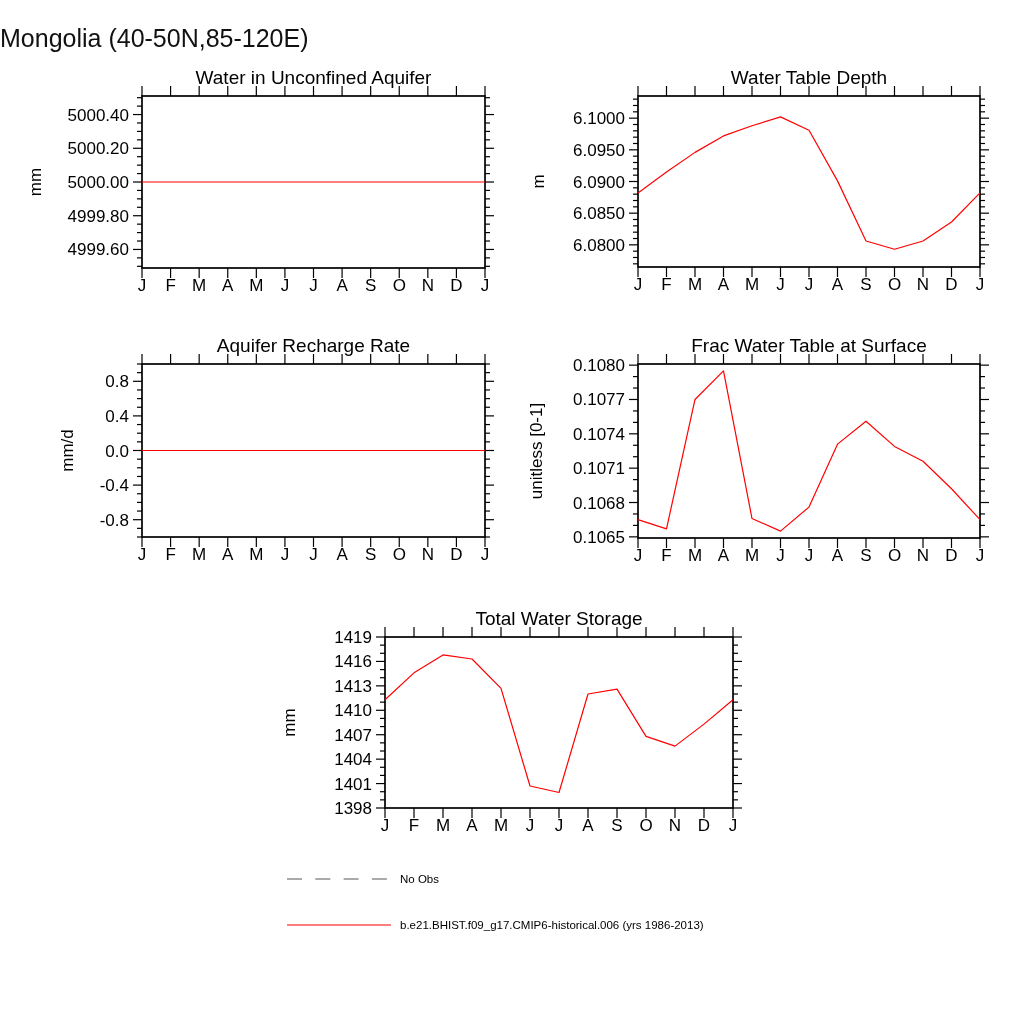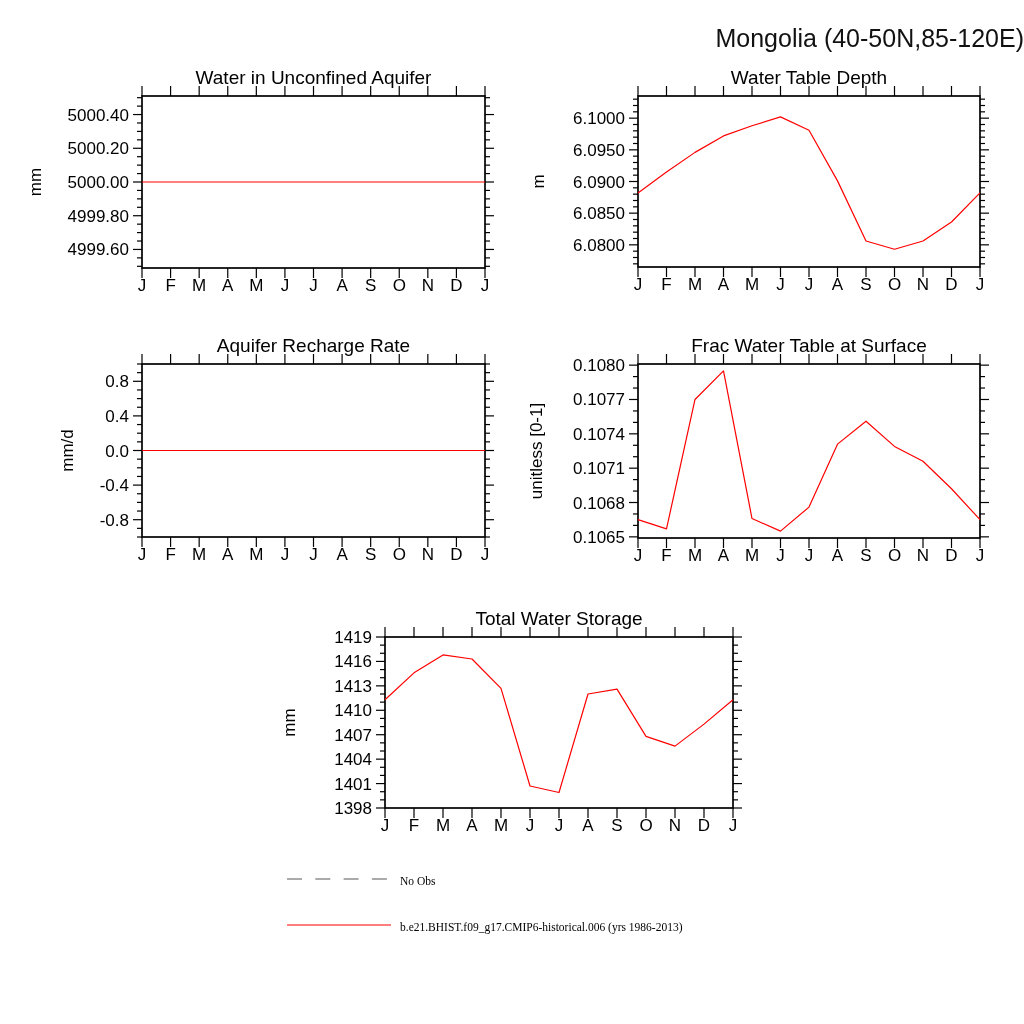--- a/index.html
+++ b/index.html
@@ -1,22 +1,22 @@
 <!DOCTYPE html>
 <html><head>
 <meta charset="utf-8">
 <style>
   html,body{margin:0;padding:0;background:#ffffff;}
   body{width:1024px;height:1024px;position:relative;overflow:hidden;
        font-family:"Liberation Sans",sans-serif;color:#000;}
   .fig{position:absolute;inset:0;}
-  .main-title{position:absolute;top:24px;left:0;width:1024px;text-align:right;
+  .main-title{position:absolute;top:24px;left:0;width:1024px;text-align:left;
               font-size:25px;color:#111;}
   svg text{font-family:"Liberation Sans",sans-serif;fill:#000;}
-  .legend-row{position:absolute;left:287px;display:flex;align-items:flex-end;height:16px;font-family:Liberation Serif, serif;}
+  .legend-row{position:absolute;left:287px;display:flex;align-items:center;height:16px;}
   .legend-key{display:block;margin-right:9px;}
   .legend-label{font-size:11.5px;white-space:nowrap;}
 </style>
 </head>
 <body>
 
 <div class="fig">
 
   <div class="main-title">Mongolia (40-50N,85-120E)</div>
 

